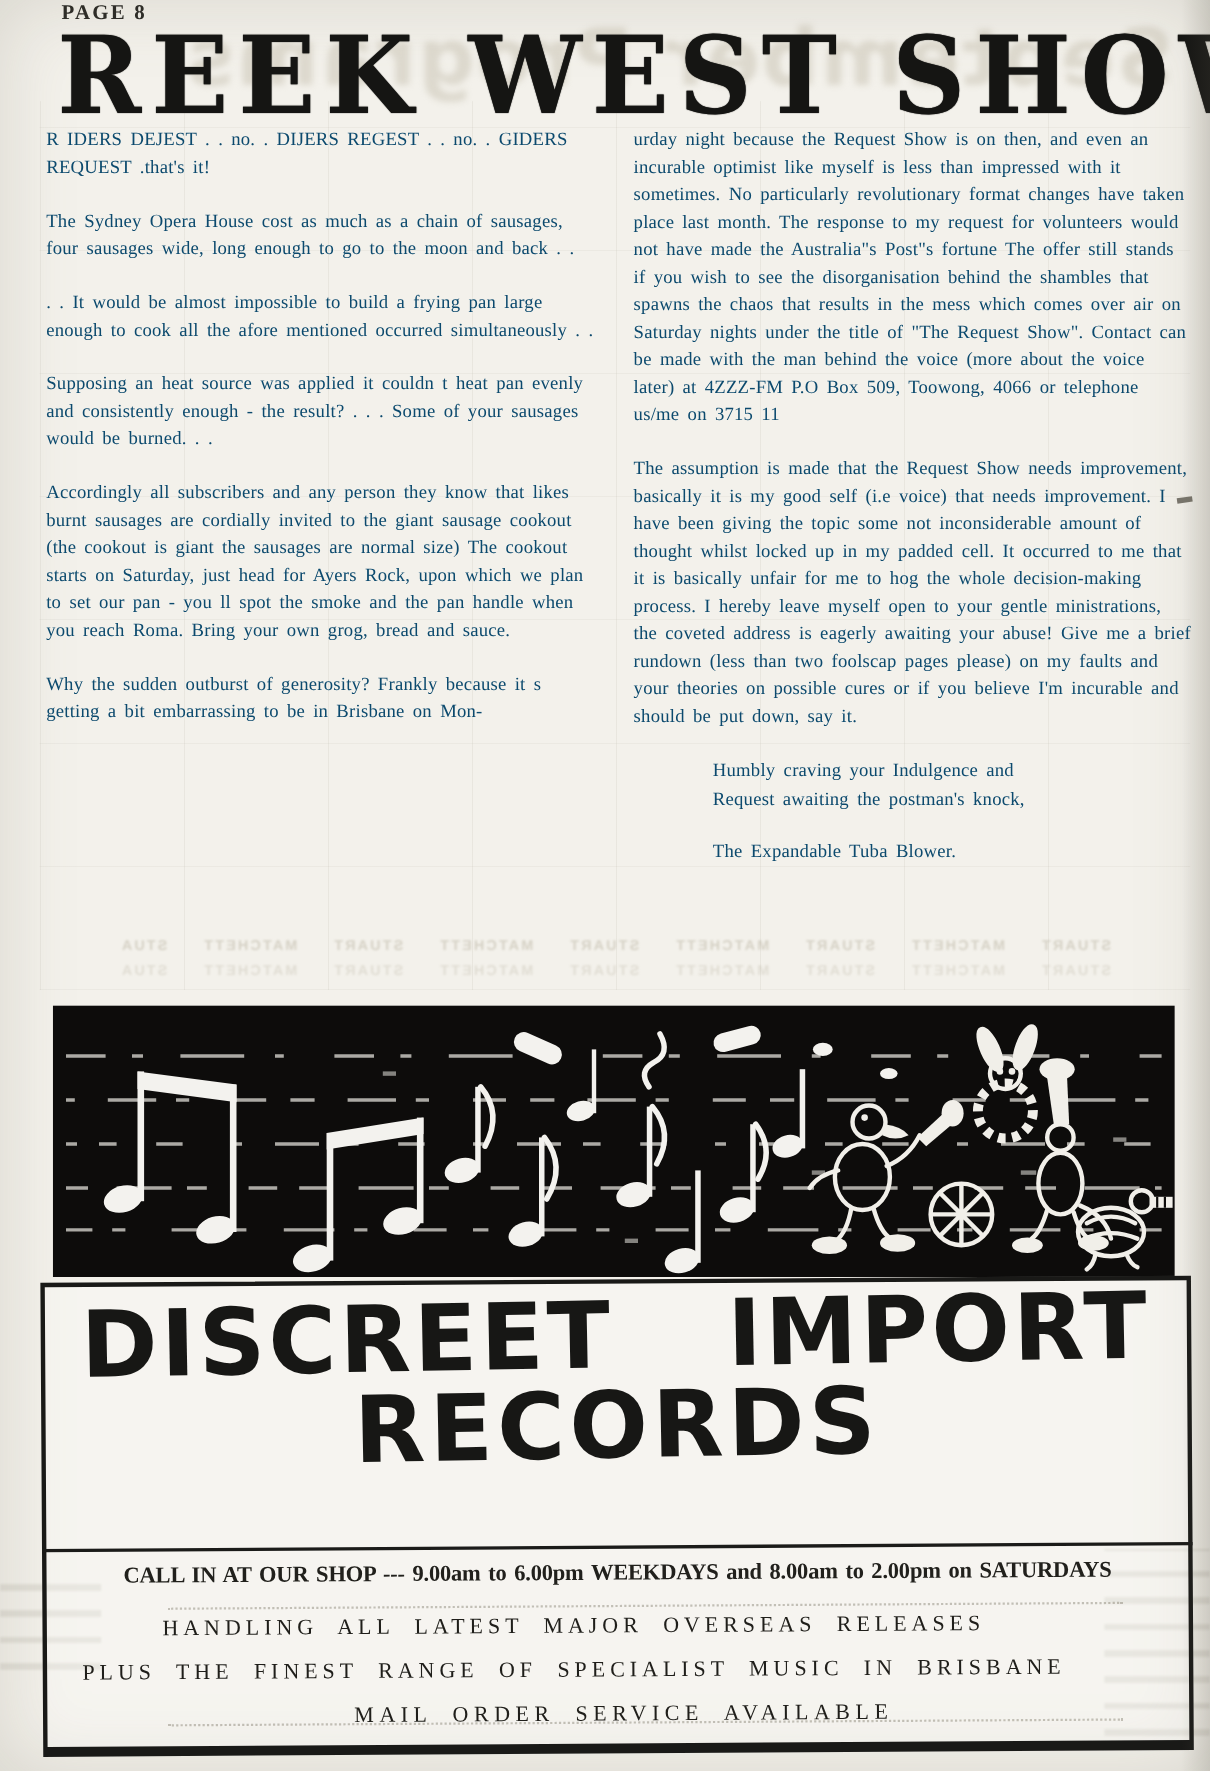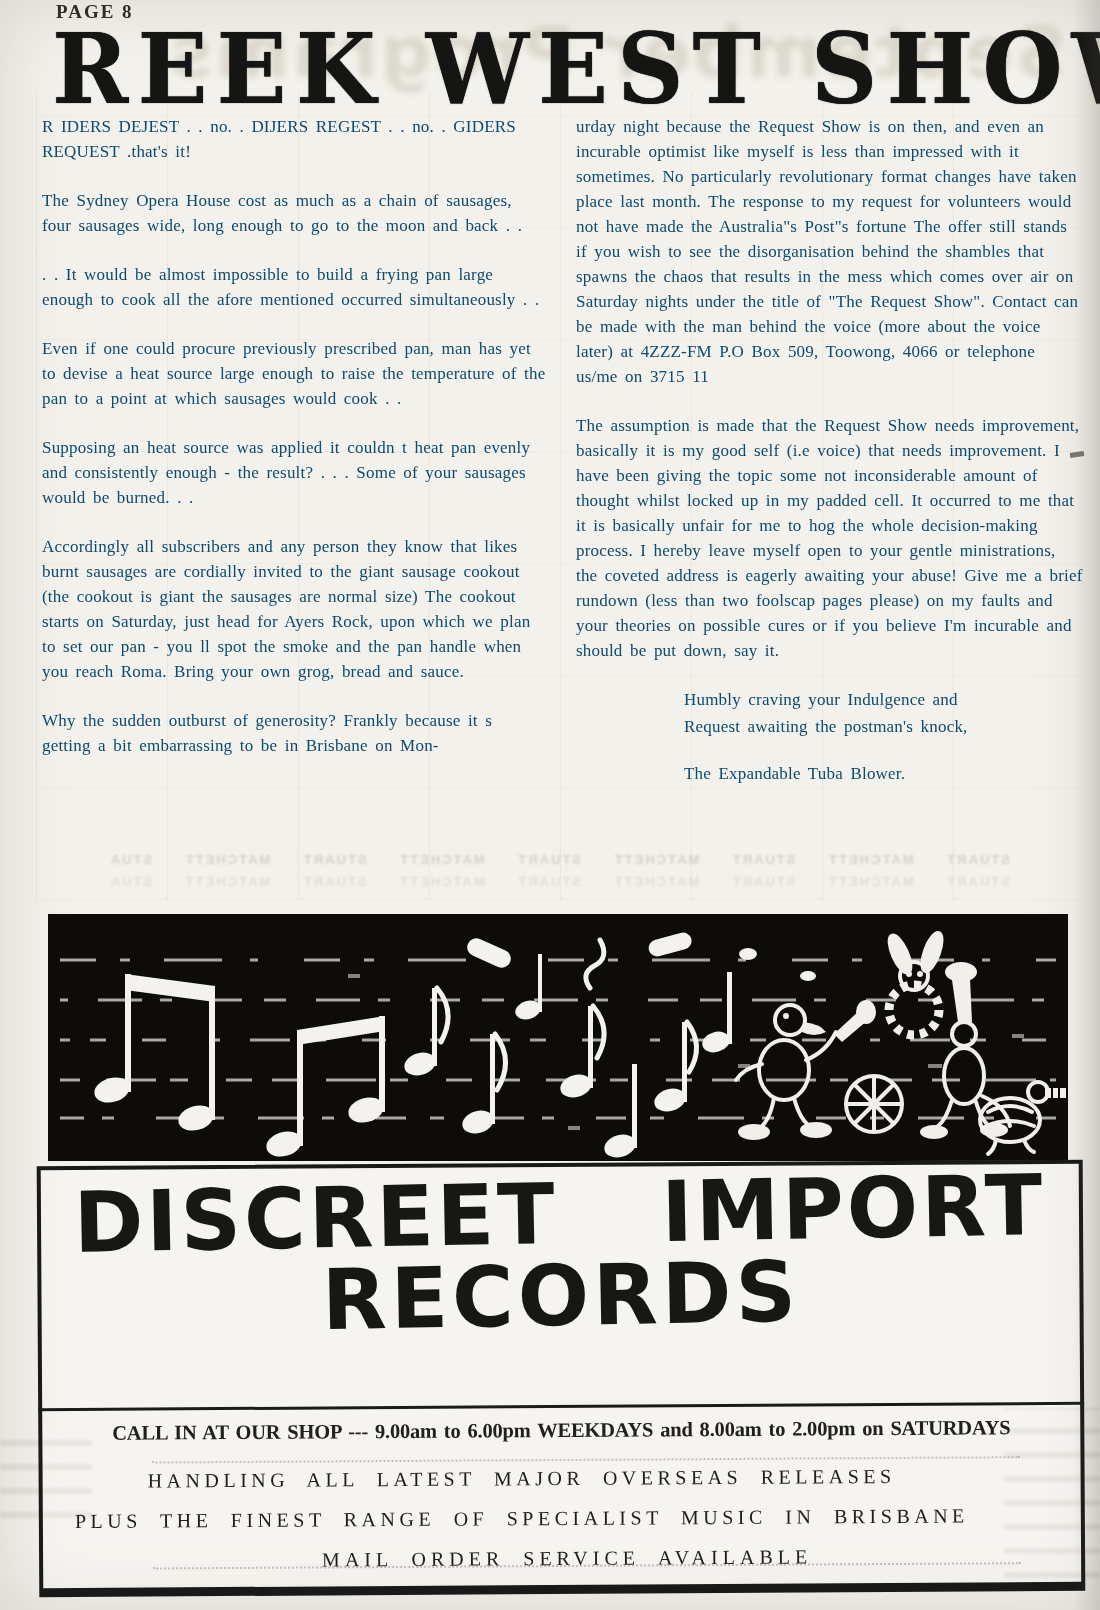--- a/index.html
+++ b/index.html
@@ -59,21 +59,21 @@
   }
 
   
   .col{position:absolute;top:114px;width:506px;}
   .col-left{left:42px;}
   .col-right{left:576px;width:508px;}
   .col p{
     margin:0 0 24px;font-size:17px;line-height:25px;
     letter-spacing:.2px;word-spacing:3px;color:#0c4a6e;
   }
-  .signoff{margin-left:108px;}
+  .signoff{margin-left:72px;}
   .signoff p{margin:0 0 2px;}
   .signature{margin-top:22px !important;font-family:Liberation Serif, serif;}
 
   
   .illustration{position:absolute;left:48px;top:914px;width:1020px;height:247px;}
   .illustration svg{display:block;}
 
   
   .ad-box{
     position:absolute;left:38px;top:1163px;width:1038px;height:418px;
@@ -110,21 +110,20 @@
   <div class="smudge sr"></div>
   <div class="edge-mark"></div>
 
   <div class="page-label">PAGE 8</div>
   <h1 class="headline">REEK WEST SHOW</h1>
 
   <div class="col col-left">
     <p>R IDERS DEJEST . . no. . DIJERS REGEST . . no. . GIDERS REQUEST  .that's it!</p>
     <p>The Sydney Opera  House cost as much as a chain of sausages, four sausages wide, long enough to go to the moon and back  . .</p>
     <p>. . It would be almost impossible to build a frying pan large enough to cook all the afore mentioned occurred simultaneously .  .</p>
-    <p>Even if one could procure previously prescribed pan, man has yet to devise a heat source large enough to raise the temperature of the pan to a point at which sausages would cook .  .</p>
     <p>Supposing an  heat source was applied it couldn t heat pan evenly and consistently enough - the result? . . . Some of your sausages would be burned. . .</p>
     <p>Accordingly all subscribers and any person they know that likes burnt sausages are cordially invited to the giant sausage cookout (the cookout is giant the sausages are normal size)   The cookout starts on Saturday, just head for Ayers Rock, upon which we plan to set our pan - you ll spot the smoke and the pan handle when you reach Roma.   Bring your own grog, bread and sauce.</p>
     <p>Why the sudden outburst of generosity?  Frankly because it s getting a bit embarrassing to be in Brisbane on Mon-</p>
   </div>
 
   <div class="col col-right">
     <p>urday night because the Request Show is on then, and even an incurable optimist like myself is less than impressed with it sometimes.   No particularly revolutionary format changes have taken place last month.   The response to my request for volunteers would not have made the Australia"s Post"s fortune    The offer still stands if you wish to see the disorganisation behind the shambles that spawns  the chaos that results in the mess which comes over air on Saturday nights under the title of "The Request Show".   Contact can be made with the man behind the voice (more about the voice later) at 4ZZZ-FM P.O  Box 509, Toowong, 4066 or telephone us/me on 3715 11</p>
     <p>The assumption is made that the Request Show needs improvement, basically it is my good self (i.e  voice) that needs improvement.   I have been giving the topic some not inconsiderable amount of thought whilst locked up in my padded cell.   It occurred to me that it is basically unfair for me to hog the whole decision-making process. I hereby leave myself open to your gentle ministrations, the coveted address is eagerly awaiting your abuse!   Give me a brief rundown (less than two foolscap pages please) on my faults and your theories on possible cures   or if you believe I'm incurable and should be put down, say it.</p>
     <div class="signoff">
       <p>Humbly craving your Indulgence and</p>

